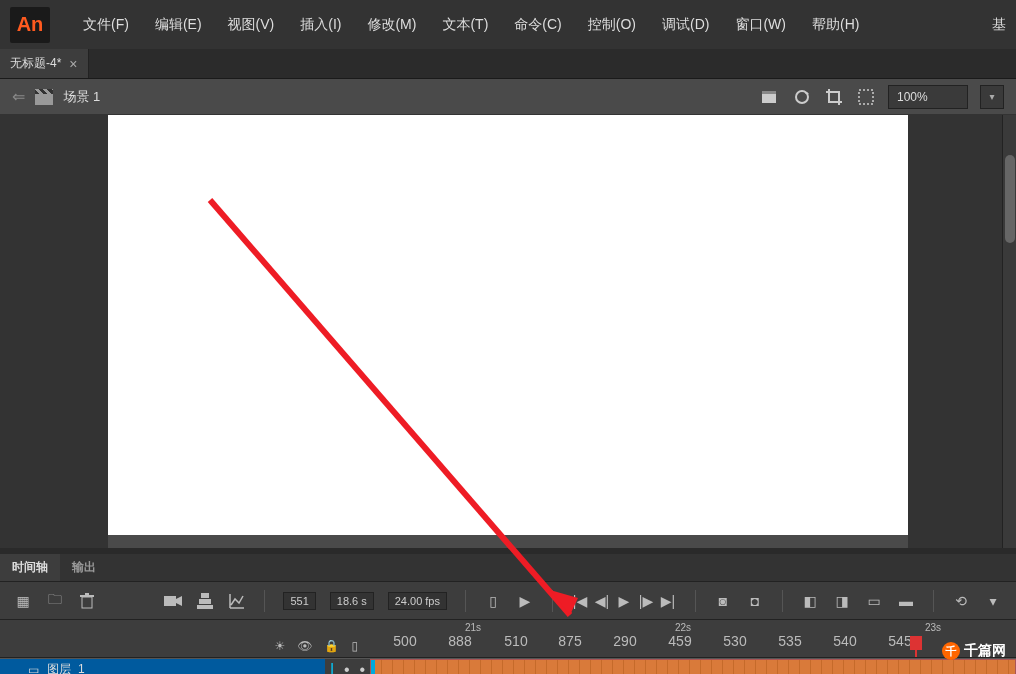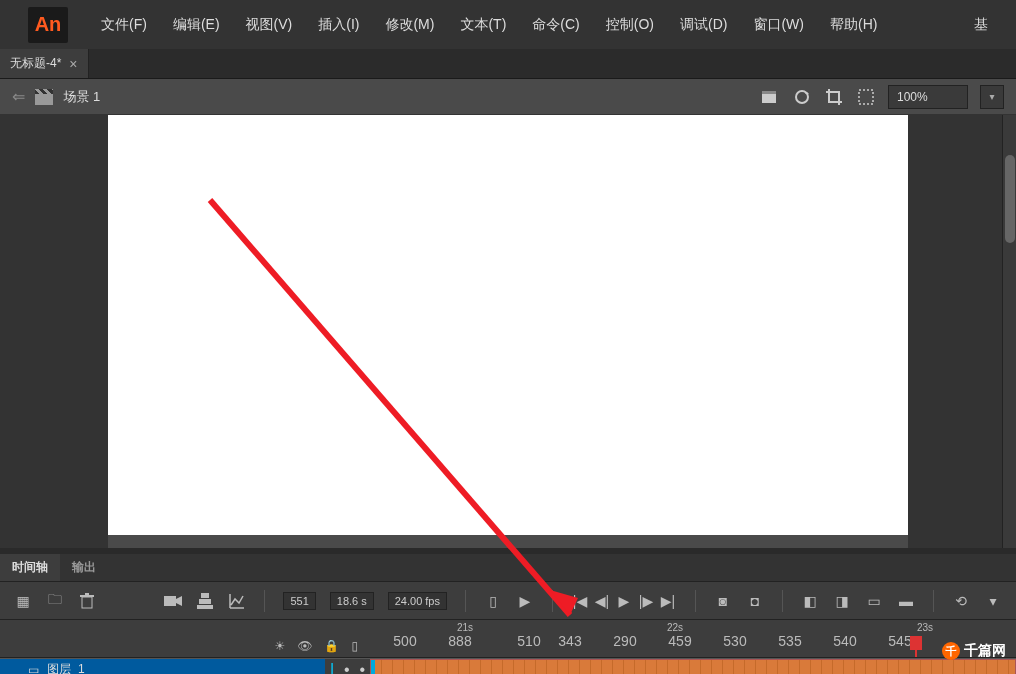--- a/index.html
+++ b/index.html
@@ -1,18 +1,18 @@
 <!DOCTYPE html>
 <html><head>
 <meta charset="utf-8">
 <style>
 * { margin: 0; padding: 0; box-sizing: border-box; font-family: "Microsoft YaHei", Arial, sans-serif; }
 body { background: #333; width: 1016px; height: 674px; overflow: hidden; position: relative; }
 
-.menubar { height: 49px; background: #333; display: flex; align-items: center; padding: 0 28px; }
+.menubar { height: 49px; background: #333; display: flex; align-items: center; padding: 0 10px; }
 .logo { width: 40px; height: 36px; background: #1a1a1a; color: #ff5a1f; font-weight: bold; font-size: 20px; display: flex; align-items: center; justify-content: center; border-radius: 2px; margin-right: 20px; }
 .menu-item { color: #ddd; font-size: 14px; padding: 0 13px; cursor: pointer; white-space: nowrap; }
 .menu-right { margin-left: auto; color: #ddd; font-size: 14px; }
 
 .tabbar { height: 30px; background: #2b2b2b; display: flex; align-items: center; border-bottom: 1px solid #1a1a1a; }
 .tab { height: 100%; background: #3d3d3d; color: #ddd; font-size: 12px; padding: 0 10px; display: flex; align-items: center; gap: 8px; border-right: 1px solid #222; }
 .tab-close { color: #aaa; font-size: 14px; cursor: pointer; }
 
 .scene-bar { height: 36px; background: #4a4a4a; display: flex; align-items: center; padding: 0 12px; gap: 10px; border-bottom: 1px solid #333; }
 .back-arrow { color: #888; font-size: 16px; cursor: pointer; }
@@ -42,21 +42,21 @@
 .timeline-toolbar { height: 38px; background: #3d3d3d; display: flex; align-items: center; padding: 0 14px; gap: 14px; border-bottom: 1px solid #222; }
 .tl-sep { width: 1px; height: 22px; background: #555; margin: 0 4px; }
 .tl-ico { width: 18px; height: 18px; color: #bbb; display: flex; align-items: center; justify-content: center; cursor: pointer; font-size: 14px; }
 .tl-info { color: #ccc; font-size: 11px; padding: 2px 6px; background: #333; border: 1px solid #222; }
 .tl-group { display: flex; gap: 4px; align-items: center; }
 
 .timeline-ruler { height: 38px; background: #3d3d3d; display: flex; border-bottom: 1px solid #222; }
 .layer-head { width: 370px; background: #3d3d3d; display: flex; align-items: flex-end; justify-content: flex-end; gap: 12px; padding: 0 12px 4px 0; color: #bbb; font-size: 12px; }
 .ruler-area { flex: 1; position: relative; overflow: hidden; }
 .time-labels { position: absolute; top: 2px; left: 0; right: 0; height: 14px; color: #bbb; font-size: 10px; }
-.time-label { position: absolute; transform: translateX(-50%); }
+.time-label { position: absolute; transform: translateX(-50%); margin-left: 8px; }
 .frame-ticks { position: absolute; bottom: 0; left: 0; right: 0; height: 20px; }
 .frame-label { position: absolute; bottom: 8px; color: #bbb; font-size: 14px; transform: translateX(-50%); }
 .playhead { position: absolute; width: 12px; height: 14px; background: #d33; top: 16px; }
 .playhead::after { content: ""; position: absolute; bottom: -20px; left: 5px; width: 2px; height: 20px; background: #d33; }
 
 .layer-row { height: 22px; background: #484848; display: flex; border-top: 1px solid #555; }
 .layer-name-area { width: 325px; display: flex; align-items: center; gap: 8px; padding-left: 28px; color: #ddd; font-size: 12px; background: #005a9e; }
 .layer-toggles { width: 45px; display: flex; align-items: center; justify-content: space-around; background: #3d3d3d; }
 .layer-frames { flex: 1; background: repeating-linear-gradient(90deg, #d97a3a 0 10px, #c56a2a 10px 11px); border: 1px solid #a55; position: relative; }
 .layer-sel { position: absolute; left: 0; top: 0; bottom: 0; width: 4px; background: #0ad; }
@@ -210,22 +210,22 @@
   </div>
   <div class="ruler-area">
     <div class="time-labels">
       <span class="time-label" style="left:95px">21s</span>
       <span class="time-label" style="left:305px">22s</span>
       <span class="time-label" style="left:555px">23s</span>
     </div>
     <div class="frame-ticks">
       <span class="frame-label" style="left:35px">500</span>
       <span class="frame-label" style="left:90px">888</span>
-      <span class="frame-label" style="left:159px">510</span>
-      <span class="frame-label" style="left:200px">343</span>
+      <span class="frame-label" style="left:146px">510</span>
+      <span class="frame-label" style="left:200px">875</span>
       <span class="frame-label" style="left:255px">290</span>
       <span class="frame-label" style="left:310px">459</span>
       <span class="frame-label" style="left:365px">530</span>
       <span class="frame-label" style="left:420px">535</span>
       <span class="frame-label" style="left:475px">540</span>
       <span class="frame-label" style="left:530px">545</span>
     </div>
     <div class="playhead" style="left:540px"></div>
   </div>
 </div>

